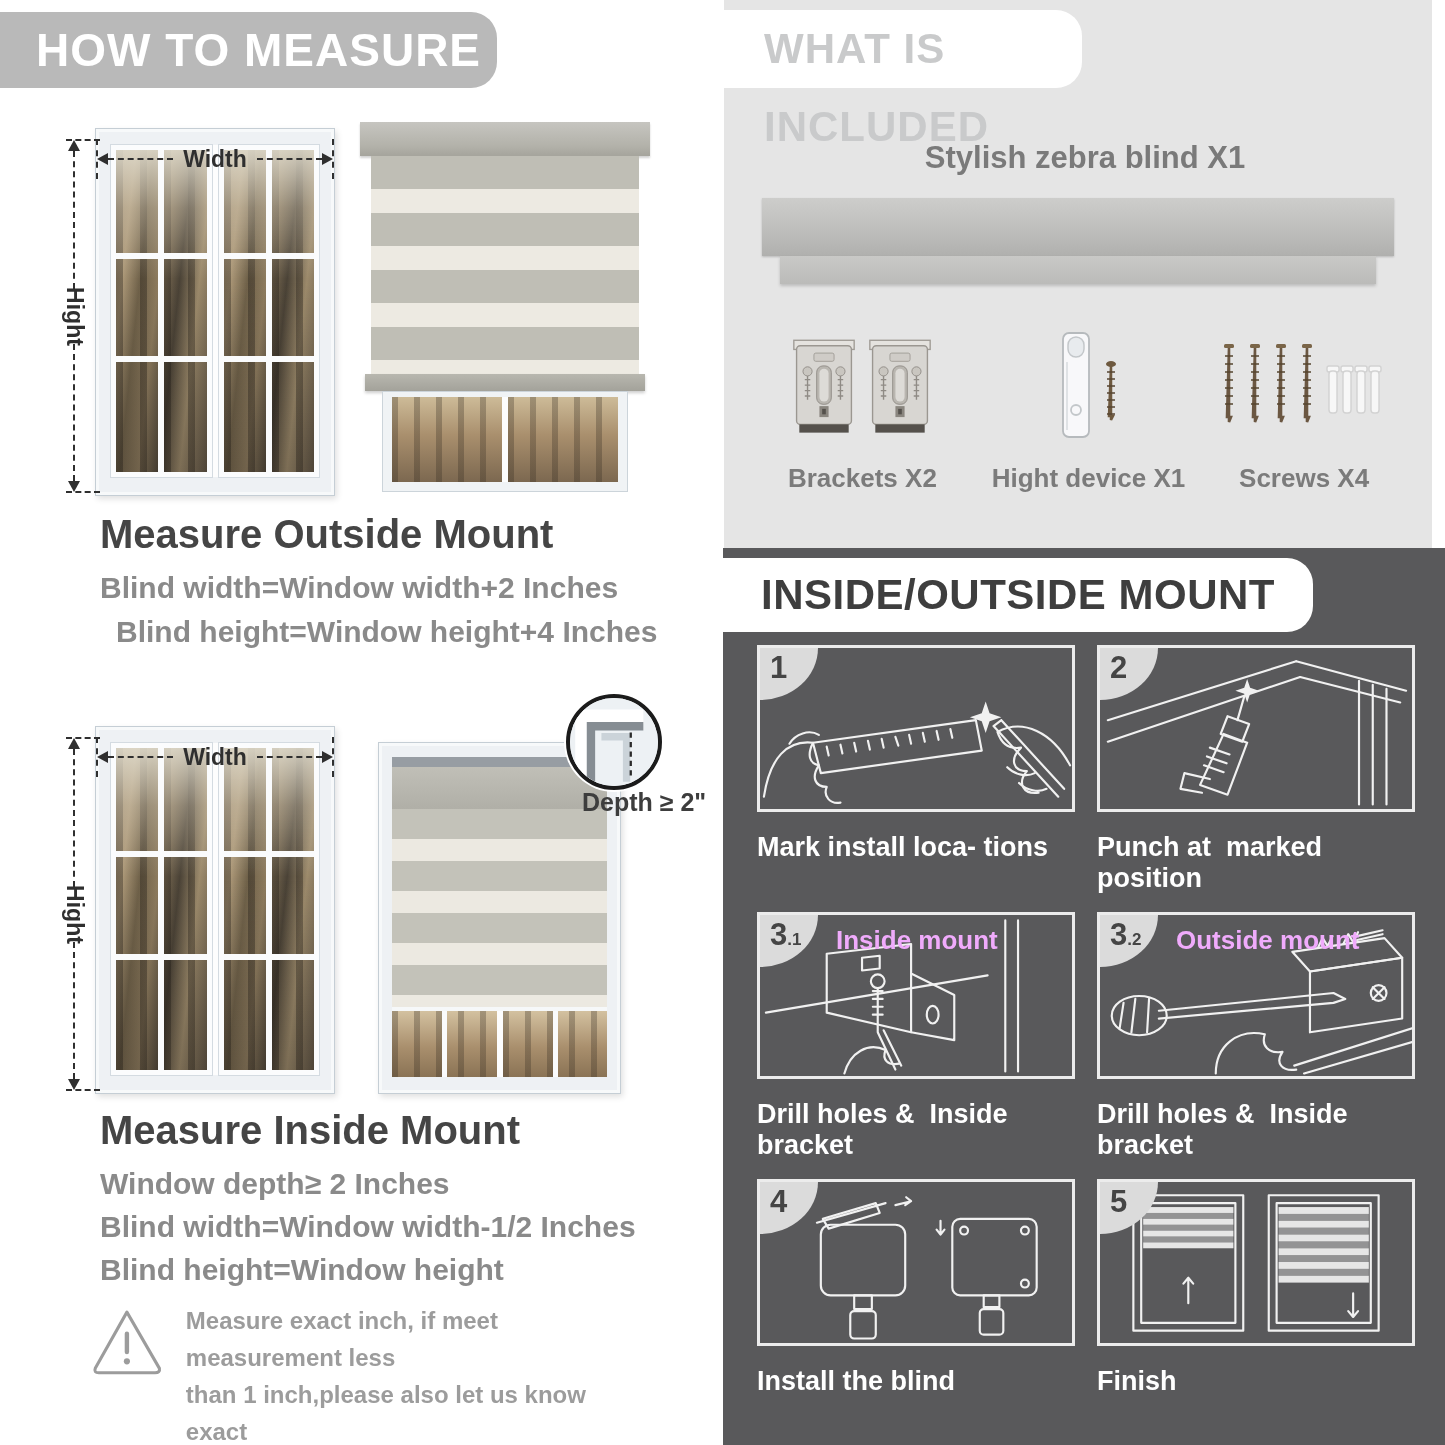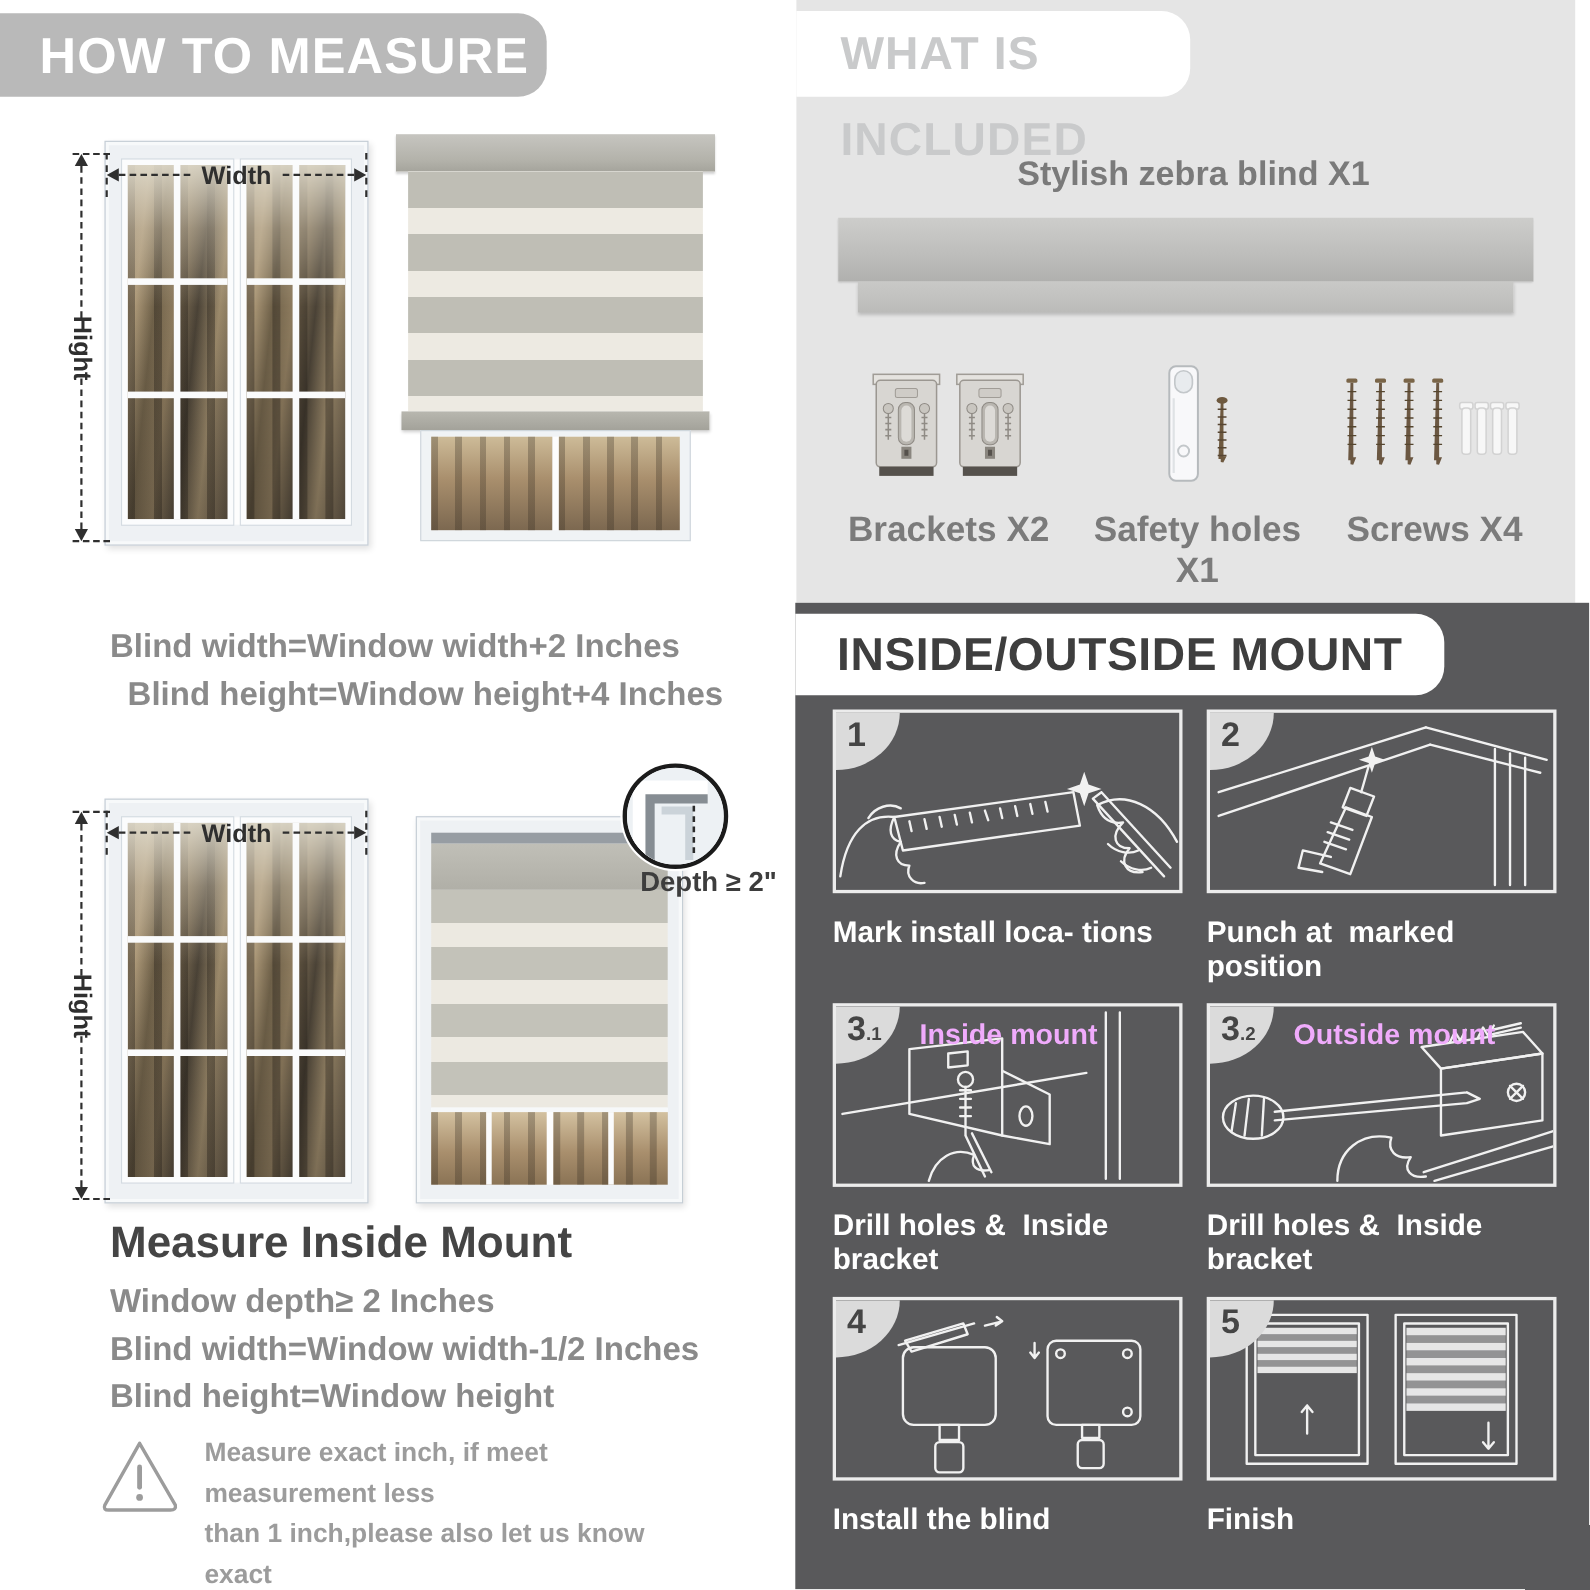--- a/index.html
+++ b/index.html
@@ -89,21 +89,21 @@
       letter-spacing:1px;box-sizing:border-box;}
   .product-title{left:0;top:140px;width:722px;text-align:center;font-size:31px;font-weight:bold;color:#7a7a7a;}
   .headrail-img{left:38px;top:198px;right:38px;}
   .headrail-img .bar1{height:58px;background:linear-gradient(180deg,#cdcdcb 0%,#bebebc 55%,#b0b0ae 100%);
       box-shadow:0 1px 2px rgba(0,0,0,.2);}
   .headrail-img .bar2{height:28px;margin:0 18px;background:linear-gradient(180deg,#c9c9c7,#bbbbb9);
       box-shadow:0 2px 3px rgba(0,0,0,.18);}
   .items-row{left:28px;right:28px;top:325px;display:flex;}
   .item-col{display:flex;flex-direction:column;align-items:center;}
   .item-icon-box{height:122px;display:flex;align-items:center;justify-content:center;gap:12px;}
-  .item-label{margin-top:16px;font-size:32px;font-weight:bold;color:#7b7b7b;text-align:center;}
+  .item-label{margin-top:16px;font-size:26px;font-weight:bold;color:#7b7b7b;text-align:center;}
 
   .mount{left:0;top:548px;width:722px;height:897px;background:#59595b;}
   .mount-header{left:0;top:10px;width:590px;height:74px;background:#ffffff;border-radius:0 26px 26px 0;
       color:#3e3e3e;font-size:42px;font-weight:bold;line-height:74px;padding-left:38px;
       letter-spacing:.5px;box-sizing:border-box;}
   .steps-grid{left:34px;right:30px;top:97px;display:grid;grid-template-columns:1fr 1fr;
       column-gap:22px;row-gap:18px;}
   .step .panel{position:relative;height:167px;border:3px solid #ececec;box-sizing:border-box;overflow:hidden;}
   .step .panel svg{display:block;width:100%;height:100%;}
   .badge{position:absolute;top:0;left:0;width:58px;height:52px;background:#dbdbdb;
@@ -166,20 +166,21 @@
       <div class="bodyst"></div>
       <div class="botrail"></div>
       <div class="glimpse">
         <div class="panes">
           <div class="pane"></div>
             <div class="pane"></div>
         </div>
       </div>
     </div>
 
+    <div class="abs sec-title" style="left:100px;top:512px;">Measure Outside Mount</div>
     <div class="abs sec-line" style="left:100px;top:566px;">Blind width=Window width+2 Inches</div>
     <div class="abs sec-line" style="left:100px;top:610px;margin-left:16px;">Blind height=Window height+4 Inches</div>
 
     <div class="abs" style="left:95px;top:726px;width:240px;height:368px;">
       <div class="win" style="width:100%;height:100%;box-sizing:border-box;">
         <div class="sashes">
           <div class="sash">
               <i class="mull-v"></i>
               <i class="mull-h1"></i>
               <i class="mull-h2"></i>
@@ -305,21 +306,21 @@
             <svg width="92" height="112" viewBox="0 0 92 112">
               <rect x="20" y="3" width="26" height="104" rx="6" fill="rgba(252,252,254,0.85)" stroke="#b6babd" stroke-width="1.8"></rect>
               <rect x="25" y="7" width="16" height="20" rx="8" fill="#e8ebee" stroke="#c3c7ca" stroke-width="1.5"></rect>
               <line x1="24" y1="32" x2="24" y2="100" stroke="#dfe2e5" stroke-width="2"></line>
               <circle cx="33" cy="80" r="5" fill="none" stroke="#c3c7ca" stroke-width="1.8"></circle>
               <ellipse cx="68" cy="34" rx="5" ry="3" fill="#6e593f"></ellipse>
               <path d="M68,36 V90 l2,-4 h-4 Z" stroke="#6e593f" stroke-width="2.5" fill="#6e593f"></path>
               <path d="M64,42 h8 m-8,7 h8 m-8,7 h8 m-8,7 h8 m-8,7 h8 m-8,7 h8 m-8,7 h8" stroke="#574633" stroke-width="1.4" fill="none"></path>
             </svg>
           </div>
-          <div class="item-label">Safety holes X1</div>
+          <div class="item-label">Hight device X1</div>
         </div>
 
         <div class="item-col" style="flex:0.95;">
           <div class="item-icon-box">
             <svg width="170" height="100" viewBox="0 0 170 100">
               <g>
                 <g transform="translate(10,0)">
                   <rect x="-5" y="8" width="10" height="4" rx="1.5" fill="#7a6548"></rect>
                   <path d="M0,12 V86 l2,-5 h-4 Z" stroke="#6b5742" stroke-width="2.6" fill="#6b5742"></path>
                   <path d="M-4,20 h8 m-8,8 h8 m-8,8 h8 m-8,8 h8 m-8,8 h8 m-8,8 h8 m-8,8 h8" stroke="#55462f" stroke-width="1.3" fill="none"></path>

